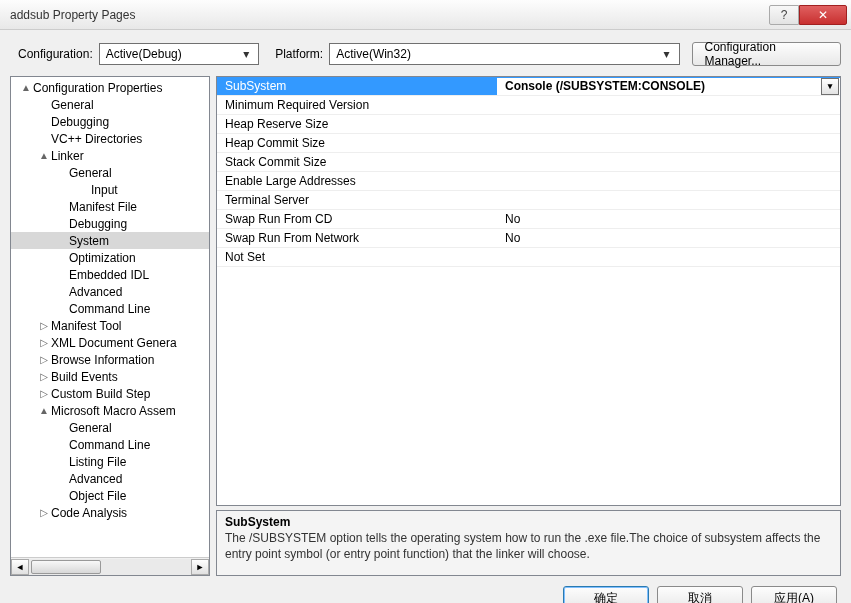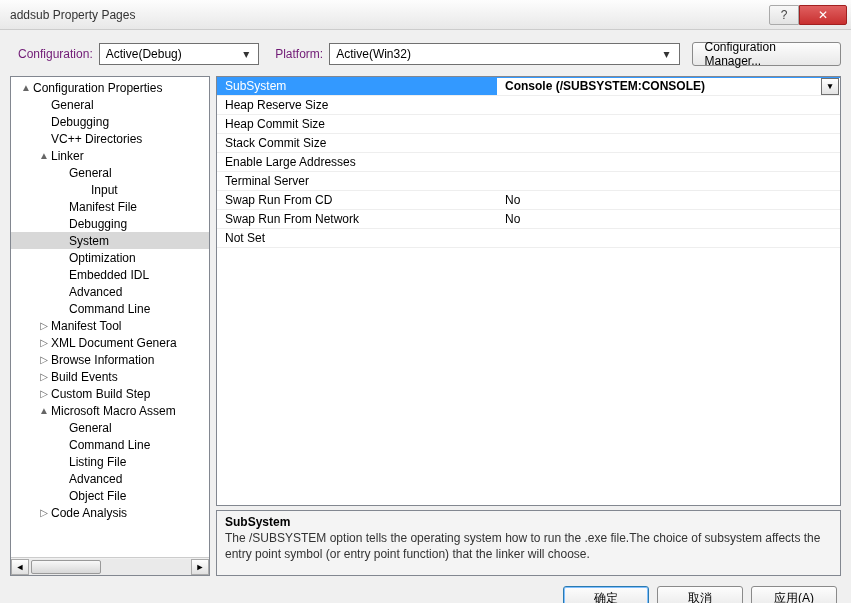--- a/index.html
+++ b/index.html
@@ -5,21 +5,21 @@
 * { box-sizing: border-box; margin: 0; padding: 0; font-family: "Segoe UI", Tahoma, sans-serif; font-size: 12px; }
 body { background: #f0f0f0; width: 851px; height: 603px; overflow: hidden; }
 
 .titlebar { height: 30px; background: linear-gradient(#fdfdfd, #e8e8e8); border-bottom: 1px solid #ccc; display: flex; align-items: center; padding: 0 4px 0 10px; justify-content: space-between; }
 .titlebar-text { flex: 1; color: #333; }
 .titlebar-btns { display: flex; gap: 0; }
 .tb-help { width: 30px; height: 20px; background: linear-gradient(#f8f8f8,#e3e3e3); border: 1px solid #aaa; border-radius: 2px 0 0 2px; text-align: center; line-height: 18px; color: #444; cursor: pointer; }
 .tb-close { width: 48px; height: 20px; background: linear-gradient(#e06060,#c83030); border: 1px solid #a02020; border-radius: 0 2px 2px 0; text-align: center; line-height: 18px; color: #fff; cursor: pointer; }
 
 .config-row { display: flex; align-items: center; gap: 6px; padding: 12px 10px 10px 18px; }
-.lbl { color: #701a75; }
+.lbl { color: #000000; }
 .dropdown { height: 22px; background: #fff; border: 1px solid #707070; display: flex; align-items: center; padding: 0 4px 0 6px; cursor: pointer; }
 .dropdown .dd-text { flex: 1; }
 .dd-arrow { width: 16px; text-align: center; color: #333; }
 .btn { height: 24px; background: linear-gradient(#fdfdfd,#e8e8e8); border: 1px solid #8a8a8a; border-radius: 3px; padding: 0 12px; display: flex; align-items: center; cursor: pointer; }
 .btn.default { border: 1px solid #2a7ab0; box-shadow: 0 0 0 1px #7fbfff inset; }
 
 .main { display: flex; padding: 0 10px; gap: 6px; height: 500px; }
 
 .tree-panel { width: 200px; border: 1px solid #828790; background: #fff; display: flex; flex-direction: column; }
 .tree-body { flex: 1; overflow: hidden; padding: 2px 0; }
@@ -196,20 +196,24 @@
   <div class="right-panel">
     <div class="grid" id="grid">
         <div class="grid-row selected">
           <div class="grid-prop">SubSystem</div>
           <div class="grid-val">
             <span style="flex: 1 1 0%;">Console (/SUBSYSTEM:CONSOLE)</span>
             <div class="grid-dd">▾</div>
           </div>
         </div>
         <div class="grid-row">
+          <div class="grid-prop">Minimum Required Version</div>
+          <div class="grid-val"></div>
+        </div>
+        <div class="grid-row">
           <div class="grid-prop">Heap Reserve Size</div>
           <div class="grid-val"></div>
         </div>
         <div class="grid-row">
           <div class="grid-prop">Heap Commit Size</div>
           <div class="grid-val"></div>
         </div>
         <div class="grid-row">
           <div class="grid-prop">Stack Commit Size</div>
           <div class="grid-val"></div>

